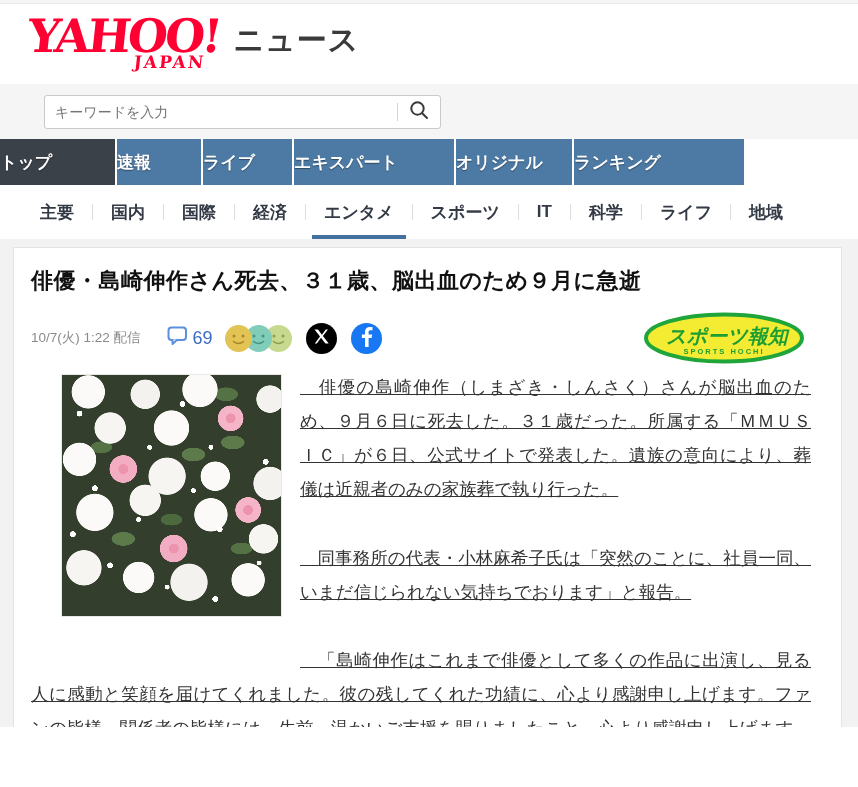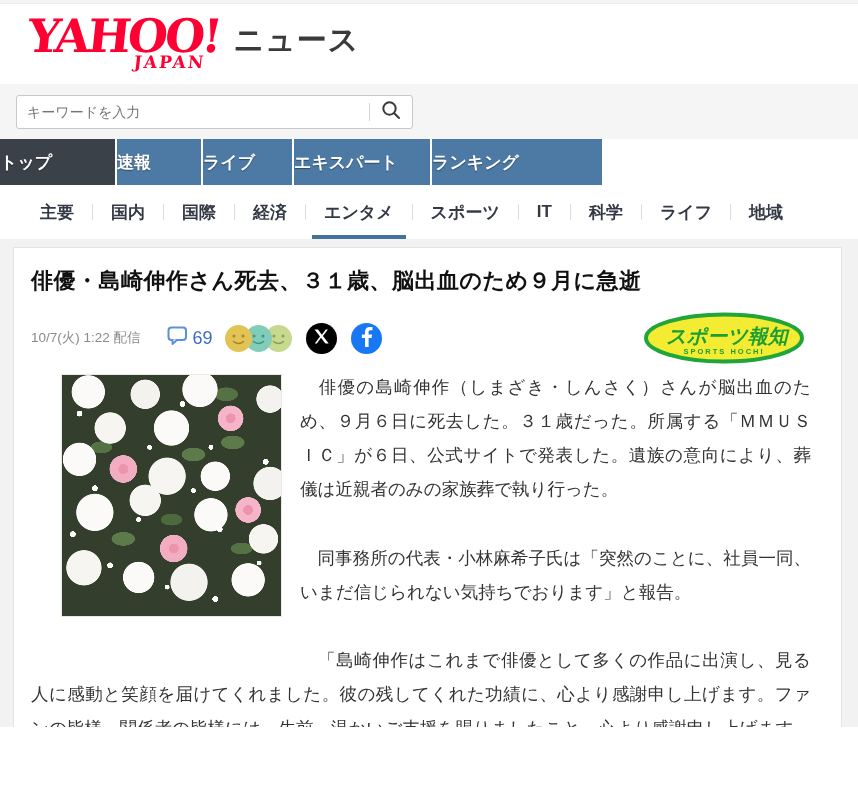--- a/index.html
+++ b/index.html
@@ -13,21 +13,21 @@
   .header { height: 80px; display: flex; align-items: center; padding-left: 28px; background: #fff; }
   .logo { display: flex; align-items: flex-start; cursor: pointer; }
   .logo-mark { display: inline-block; text-align: right; }
   .logo-yahoo { font-family: "DejaVu Serif", "Liberation Serif", serif; font-weight: bold;
     font-size: 46px; line-height: 40px; color: #ff0033; letter-spacing: -3px; transform: skewX(-6deg); display:block;}
   .logo-japan { font-family: "DejaVu Serif", "Liberation Serif", serif; font-weight: bold;
     font-size: 17px; color: #ff0033; letter-spacing: 2px; display: block; margin: -4px 14px 0 0; transform: skewX(-6deg);}
   .logo-service { font-size: 30px; color: #3a3a3a; font-weight: 600; margin: 4px 0 0 14px; letter-spacing: 1px; }
 
   
-  .search-section { height: 55px; background: #f5f5f5; display: flex; align-items: center; padding-left: 16px; }
+  .search-section { height: 55px; background: #f5f5f5; display: flex; align-items: center; padding-left: 44px; }
   .search-box { width: 397px; height: 34px; background: #fff; border: 1px solid #c9c9c9;
     border-radius: 3px; display: flex; align-items: center; }
   .search-box input { flex: 1; border: none; outline: none; font-size: 14px; padding: 0 10px;
     font-family: inherit; color: #333; background: transparent; }
   .search-sep { width: 1px; height: 18px; background: #d5d5d5; }
   .search-btn { width: 42px; height: 100%; border: none; background: transparent; cursor: pointer;
     display: flex; align-items: center; justify-content: center; }
 
   
   .nav { height: 46px; display: flex; background: #fff; overflow: hidden; }
@@ -57,21 +57,21 @@
   .comment-count { font-size: 18px; color: #3a6bc5; margin-left: 5px; }
   .reactions { display: flex; margin-left: 12px; cursor: pointer; }
   .emoji { width: 27px; height: 27px; border-radius: 50%; position: relative; }
   .emoji + .emoji { margin-left: -7px; }
   .share-btn { width: 31px; height: 31px; border-radius: 50%; display: flex; align-items: center;
     justify-content: center; margin-left: 14px; cursor: pointer; border: none; }
   .share-x { background: #000; }
   .share-fb { background: #1877f2; }
   .source-logo { position: absolute; right: 6px; top: -4px; cursor: pointer; }
 
-  .article-body { font-size: 17.5px; line-height: 1.95; color: #333; text-align: justify; }
+  .article-body { font-size: 17.5px; line-height: 1.95; color: #333; text-align: justify; text-decoration: underline; }
   .article-body p { margin-bottom: 34px; }
   .article-body p:last-child { margin-bottom: 0; }
 
   .article-figure { float: left; width: 221px; height: 243px; margin: 4px 18px 30px 30px;
     border: 1px solid #e8e8e8; background-color: #333f2c;
     background-image:
       
       radial-gradient(5px circle at 77% 18%, #ec93ae 97%, transparent),
       radial-gradient(5px circle at 28% 39%, #ec93ae 97%, transparent),
       radial-gradient(5px circle at 85% 56%, #ec93ae 97%, transparent),
@@ -158,22 +158,25 @@
 <div class="nav">
   <div class="tab active" style="width:115px">
       <span>トップ</span>
     </div>
   <div class="tab" style="width:84px">
       <span>速報</span>
     </div>
   <div class="tab" style="width:89px">
       <span>ライブ</span>
     </div>
-  <div class="tab" style="width:136px">
+  <div class="tab" style="width:160px">
       <span>エキスパート</span>
+    </div>
+  <div class="tab" style="width:116px">
+      <span>オリジナル</span>
     </div>
   <div class="tab" style="width:170px">
       <span>ランキング</span>
     </div>
 </div>
 
 <div class="subnav">
   <div class="subnav-item">
       <span>主要</span>
     </div>

